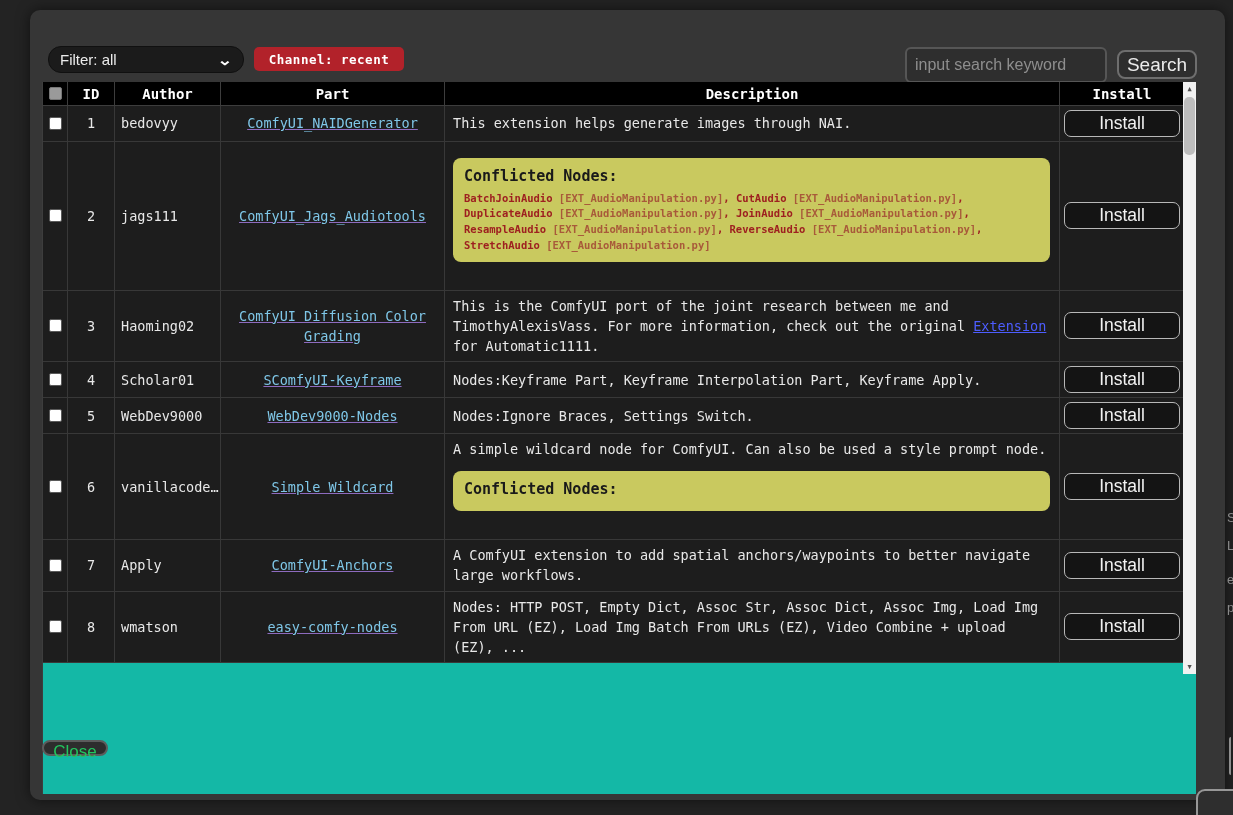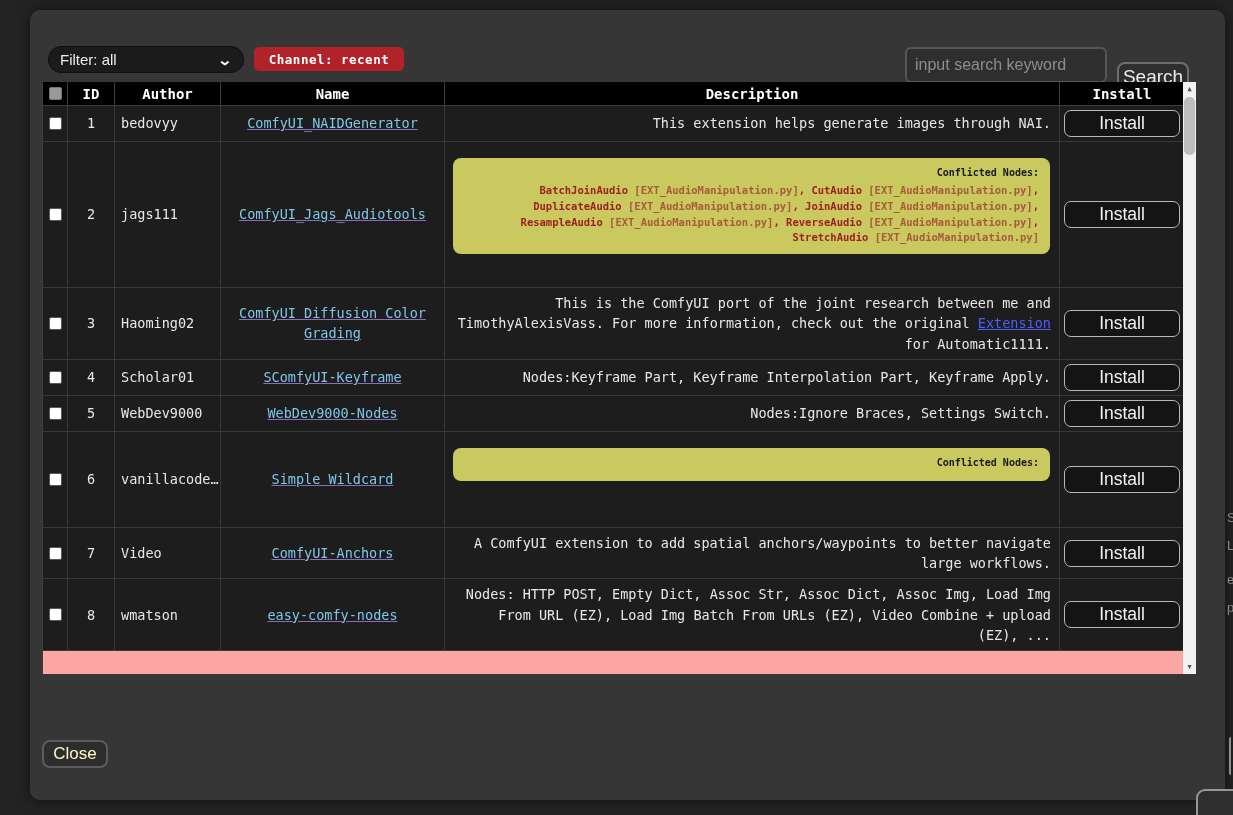--- a/index.html
+++ b/index.html
@@ -53,36 +53,36 @@
     background: #2e2e2e;
     border: 2px solid #565656;
     border-radius: 6px;
     color: #ddd;
     font: 16px "Liberation Sans", sans-serif;
     padding: 16px 8px;
   }
   .search-input::placeholder { color: #8e8e8e; }
 
   .search-btn {
-    position: absolute; left: 1087px; top: 52px;
-    width: 72px; height: 29px;
+    position: absolute; left: 1087px; top: 40px;
+    width: 80px; height: 29px;
     background: #2e2e2e;
     border: 2px solid #6e6e6e;
     border-radius: 8px;
     color: #ebebeb;
     font: 19px "Liberation Sans", sans-serif;
     cursor: pointer;
   }
 
   
   .table-wrap {
     position: absolute; left: 12px; top: 72px;
-    width: 1154px; height: 592px;
+    width: 1154px; height: 712px;
     overflow: hidden;
-    background: #fca5a5;
+    background: #14b8a6;
     border-left: 1px solid #3d3d3d;
   }
   .grid-table { display: grid; grid-template-columns: 25px 47px 106px 224px 615px 124px; width: 1141px; }
   .t-row { display: contents; }
 
   .hcell {
     background: #000;
     color: #fff;
     font-weight: bold; font-size: 14px;
     height: 24px;
@@ -96,21 +96,21 @@
     color: #e8e8e8;
     font-size: 13.5px;
     border-right: 1px solid #383838;
     border-bottom: 1px solid #383838;
     display: flex; align-items: center; justify-content: center;
     padding: 4px;
     line-height: 1.5;
   }
   .cell-author { justify-content: flex-start; padding-left: 6px; }
   .cell-name { text-align: center; }
-  .cell-desc { flex-direction: column; justify-content: center; align-items: stretch; text-align: right; padding: 5px 8px; }
+  .cell-desc { flex-direction: column; justify-content: center; align-items: stretch; text-align: left; padding: 5px 8px; }
   .cell-desc.top-align { justify-content: flex-start; }
 
   .cb {
     width: 13px; height: 13px;
     background: #fff;
     border: 1px solid #5a5a5a;
     border-radius: 2px;
     display: inline-block;
     cursor: pointer;
   }
@@ -129,21 +129,21 @@
     text-decoration: underline;
     cursor: pointer;
   }
 
   .conflict-box {
     background: #c9c95f;
     border-radius: 8px;
     padding: 7px 11px 8px 11px;
     margin: 11px 1px 23px 0;
   }
-  .conflict-title { color: #1a1a1a; font-weight: bold; font-size: 10px; margin-bottom: 3px; }
+  .conflict-title { color: #1a1a1a; font-weight: bold; font-size: 15px; margin-bottom: 3px; }
   .conflict-list { font-size: 10.5px; line-height: 1.5; }
   .c-node { color: #9e2020; font-weight: bold; }
   .c-src  { color: #a85a3a; font-weight: bold; }
 
   .install-btn {
     width: 120px; height: 27px;
     background: #141414;
     border: 1px solid #b8b8b8;
     border-radius: 7px;
     color: #f2f2f2;
@@ -173,25 +173,25 @@
   .sb-thumb {
     position: absolute; left: 1px; top: 15px;
     width: 11px; height: 58px;
     background: #bdbdbd; border-radius: 5px;
     cursor: pointer;
   }
 
   
   .close-btn {
     position: absolute; left: 12px; top: 730px;
-    width: 66px; height: 28px;
+    width: 66px; height: 16px;
     background: #2d2d2d;
     border: 2px solid #5c5c5c;
     border-radius: 8px;
-    color: #fef9c3;
+    color: #22c55e;
     font: 17px "Liberation Sans", sans-serif;
     cursor: pointer;
   }
 
   
   .edge-glyph {
     position: absolute; left: 1227px;
     color: #8a8a8a; font: 13px "Liberation Sans", sans-serif;
   }
   .edge-frag {
@@ -223,21 +223,21 @@
   <button class="search-btn">Search</button>
 
   <div class="table-wrap">
     <div class="grid-table">
       <div class="t-row">
         <div class="hcell">
           <span class="cb cb-header"></span>
         </div>
         <div class="hcell">ID</div>
         <div class="hcell">Author</div>
-        <div class="hcell">Name</div>
+        <div class="hcell">Part</div>
         <div class="hcell">Description</div>
         <div class="hcell" style="border-right:none">Install</div>
       </div>
 
   <div class="t-row r0">
     <div class="cell">
       <span class="cb"></span>
     </div>
     <div class="cell">1</div>
     <div class="cell cell-author">bedovyy</div>
@@ -326,35 +326,36 @@
   <div class="t-row r5">
     <div class="cell">
       <span class="cb"></span>
     </div>
     <div class="cell">6</div>
     <div class="cell cell-author">vanillacode…</div>
     <div class="cell cell-name">
       <a class="name-link">Simple Wildcard</a>
     </div>
     <div class="cell cell-desc top-align">
+      <div class="desc-text">A simple wildcard node for ComfyUI. Can also be used a style prompt node.</div>
     <div class="conflict-box">
               <div class="conflict-title">Conflicted Nodes:</div>
             </div>
           </div>
     <div class="cell" style="border-right:none">
       <button class="install-btn">Install</button>
     </div>
   </div>
 
   <div class="t-row r6">
     <div class="cell">
       <span class="cb"></span>
     </div>
     <div class="cell">7</div>
-    <div class="cell cell-author">Video</div>
+    <div class="cell cell-author">Apply</div>
     <div class="cell cell-name">
       <a class="name-link">ComfyUI-Anchors</a>
     </div>
     <div class="cell cell-desc">
       <div class="desc-text">A ComfyUI extension to add spatial anchors/waypoints to better navigate large workflows.</div>
     </div>
     <div class="cell" style="border-right:none">
       <button class="install-btn">Install</button>
     </div>
   </div>

